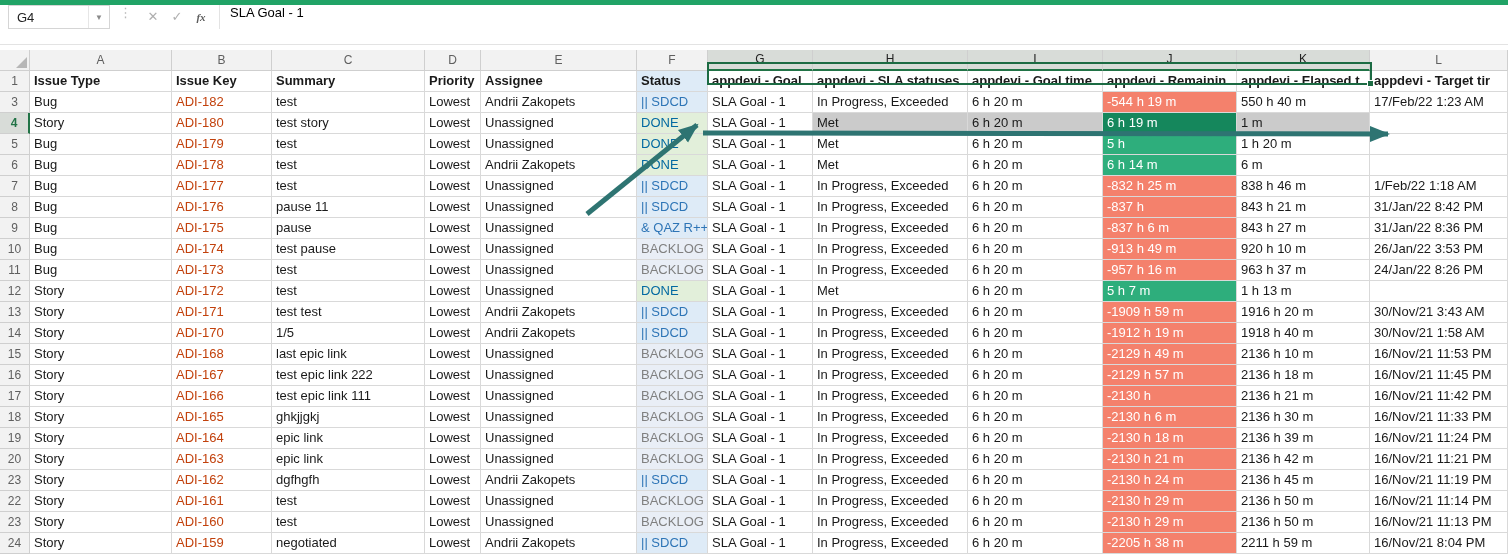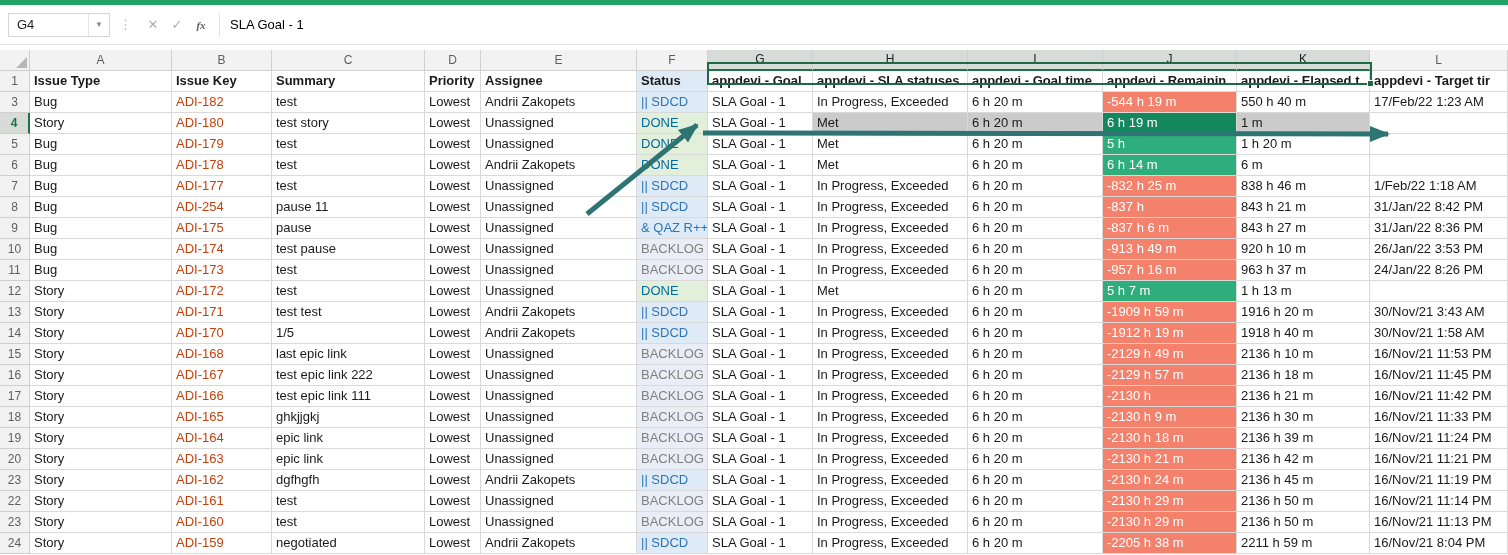--- a/index.html
+++ b/index.html
@@ -1,19 +1,19 @@
 <!DOCTYPE html>
 <html><head>
 <meta charset="utf-8">
 <style>
   *{box-sizing:border-box;margin:0;padding:0}
   html,body{width:1508px;height:555px;overflow:hidden;background:#fff;
     font-family:"Liberation Sans",sans-serif;position:relative}
   .greenbar{height:5px;background:#21A366}
-  .fbar{height:40px;display:flex;align-items:center;background:#fff;
+  .fbar{height:40px;display:flex;background:#fff;
     border-bottom:1px solid #E3E3E3;padding-left:8px}
   .namebox{width:102px;height:24px;border:1px solid #D5D5D5;display:flex;
     align-items:center;justify-content:space-between;padding:0 0 0 8px;
     font-size:13px;color:#222;background:#fff}
   .nb-chev{color:#8A8A8A;font-size:8px;border-left:1px solid #E6E6E6;
     height:100%;display:flex;align-items:center;padding:0 6px}
   .grip{color:#B9B9B9;margin:0 9px;font-size:13px}
   .fbtn{color:#AFAFAF;width:24px;text-align:center;font-size:13px;line-height:24px}
   .fx{color:#5E5E5E;font-style:italic;font-weight:bold;
     font-family:"Liberation Serif",serif;font-size:11px}
@@ -173,21 +173,21 @@
       <div class="c">SLA Goal - 1</div>
       <div class="c">In Progress, Exceeded</div>
       <div class="c">6 h 20 m</div>
       <div class="c rem neg">-832 h 25 m</div>
       <div class="c">838 h 46 m</div>
       <div class="c">1/Feb/22 1:18 AM</div>
     </div>
     <div class="r">
       <div class="c rn">8</div>
       <div class="c">Bug</div>
-      <div class="c link">ADI-254</div>
+      <div class="c link">ADI-176</div>
       <div class="c">pause 11</div>
       <div class="c">Lowest</div>
       <div class="c">Unassigned</div>
       <div class="c st sdcd">|| SDCD</div>
       <div class="c">SLA Goal - 1</div>
       <div class="c">In Progress, Exceeded</div>
       <div class="c">6 h 20 m</div>
       <div class="c rem neg">-837 h</div>
       <div class="c">843 h 21 m</div>
       <div class="c">31/Jan/22 8:42 PM</div>
@@ -331,21 +331,21 @@
       <div class="c rn">18</div>
       <div class="c">Story</div>
       <div class="c link">ADI-165</div>
       <div class="c">ghkjjgkj</div>
       <div class="c">Lowest</div>
       <div class="c">Unassigned</div>
       <div class="c st backlog">BACKLOG</div>
       <div class="c">SLA Goal - 1</div>
       <div class="c">In Progress, Exceeded</div>
       <div class="c">6 h 20 m</div>
-      <div class="c rem neg">-2130 h 9 m</div>
+      <div class="c rem neg">-2130 h 6 m</div>
       <div class="c">2136 h 30 m</div>
       <div class="c">16/Nov/21 11:33 PM</div>
     </div>
     <div class="r">
       <div class="c rn">19</div>
       <div class="c">Story</div>
       <div class="c link">ADI-164</div>
       <div class="c">epic link</div>
       <div class="c">Lowest</div>
       <div class="c">Unassigned</div>

